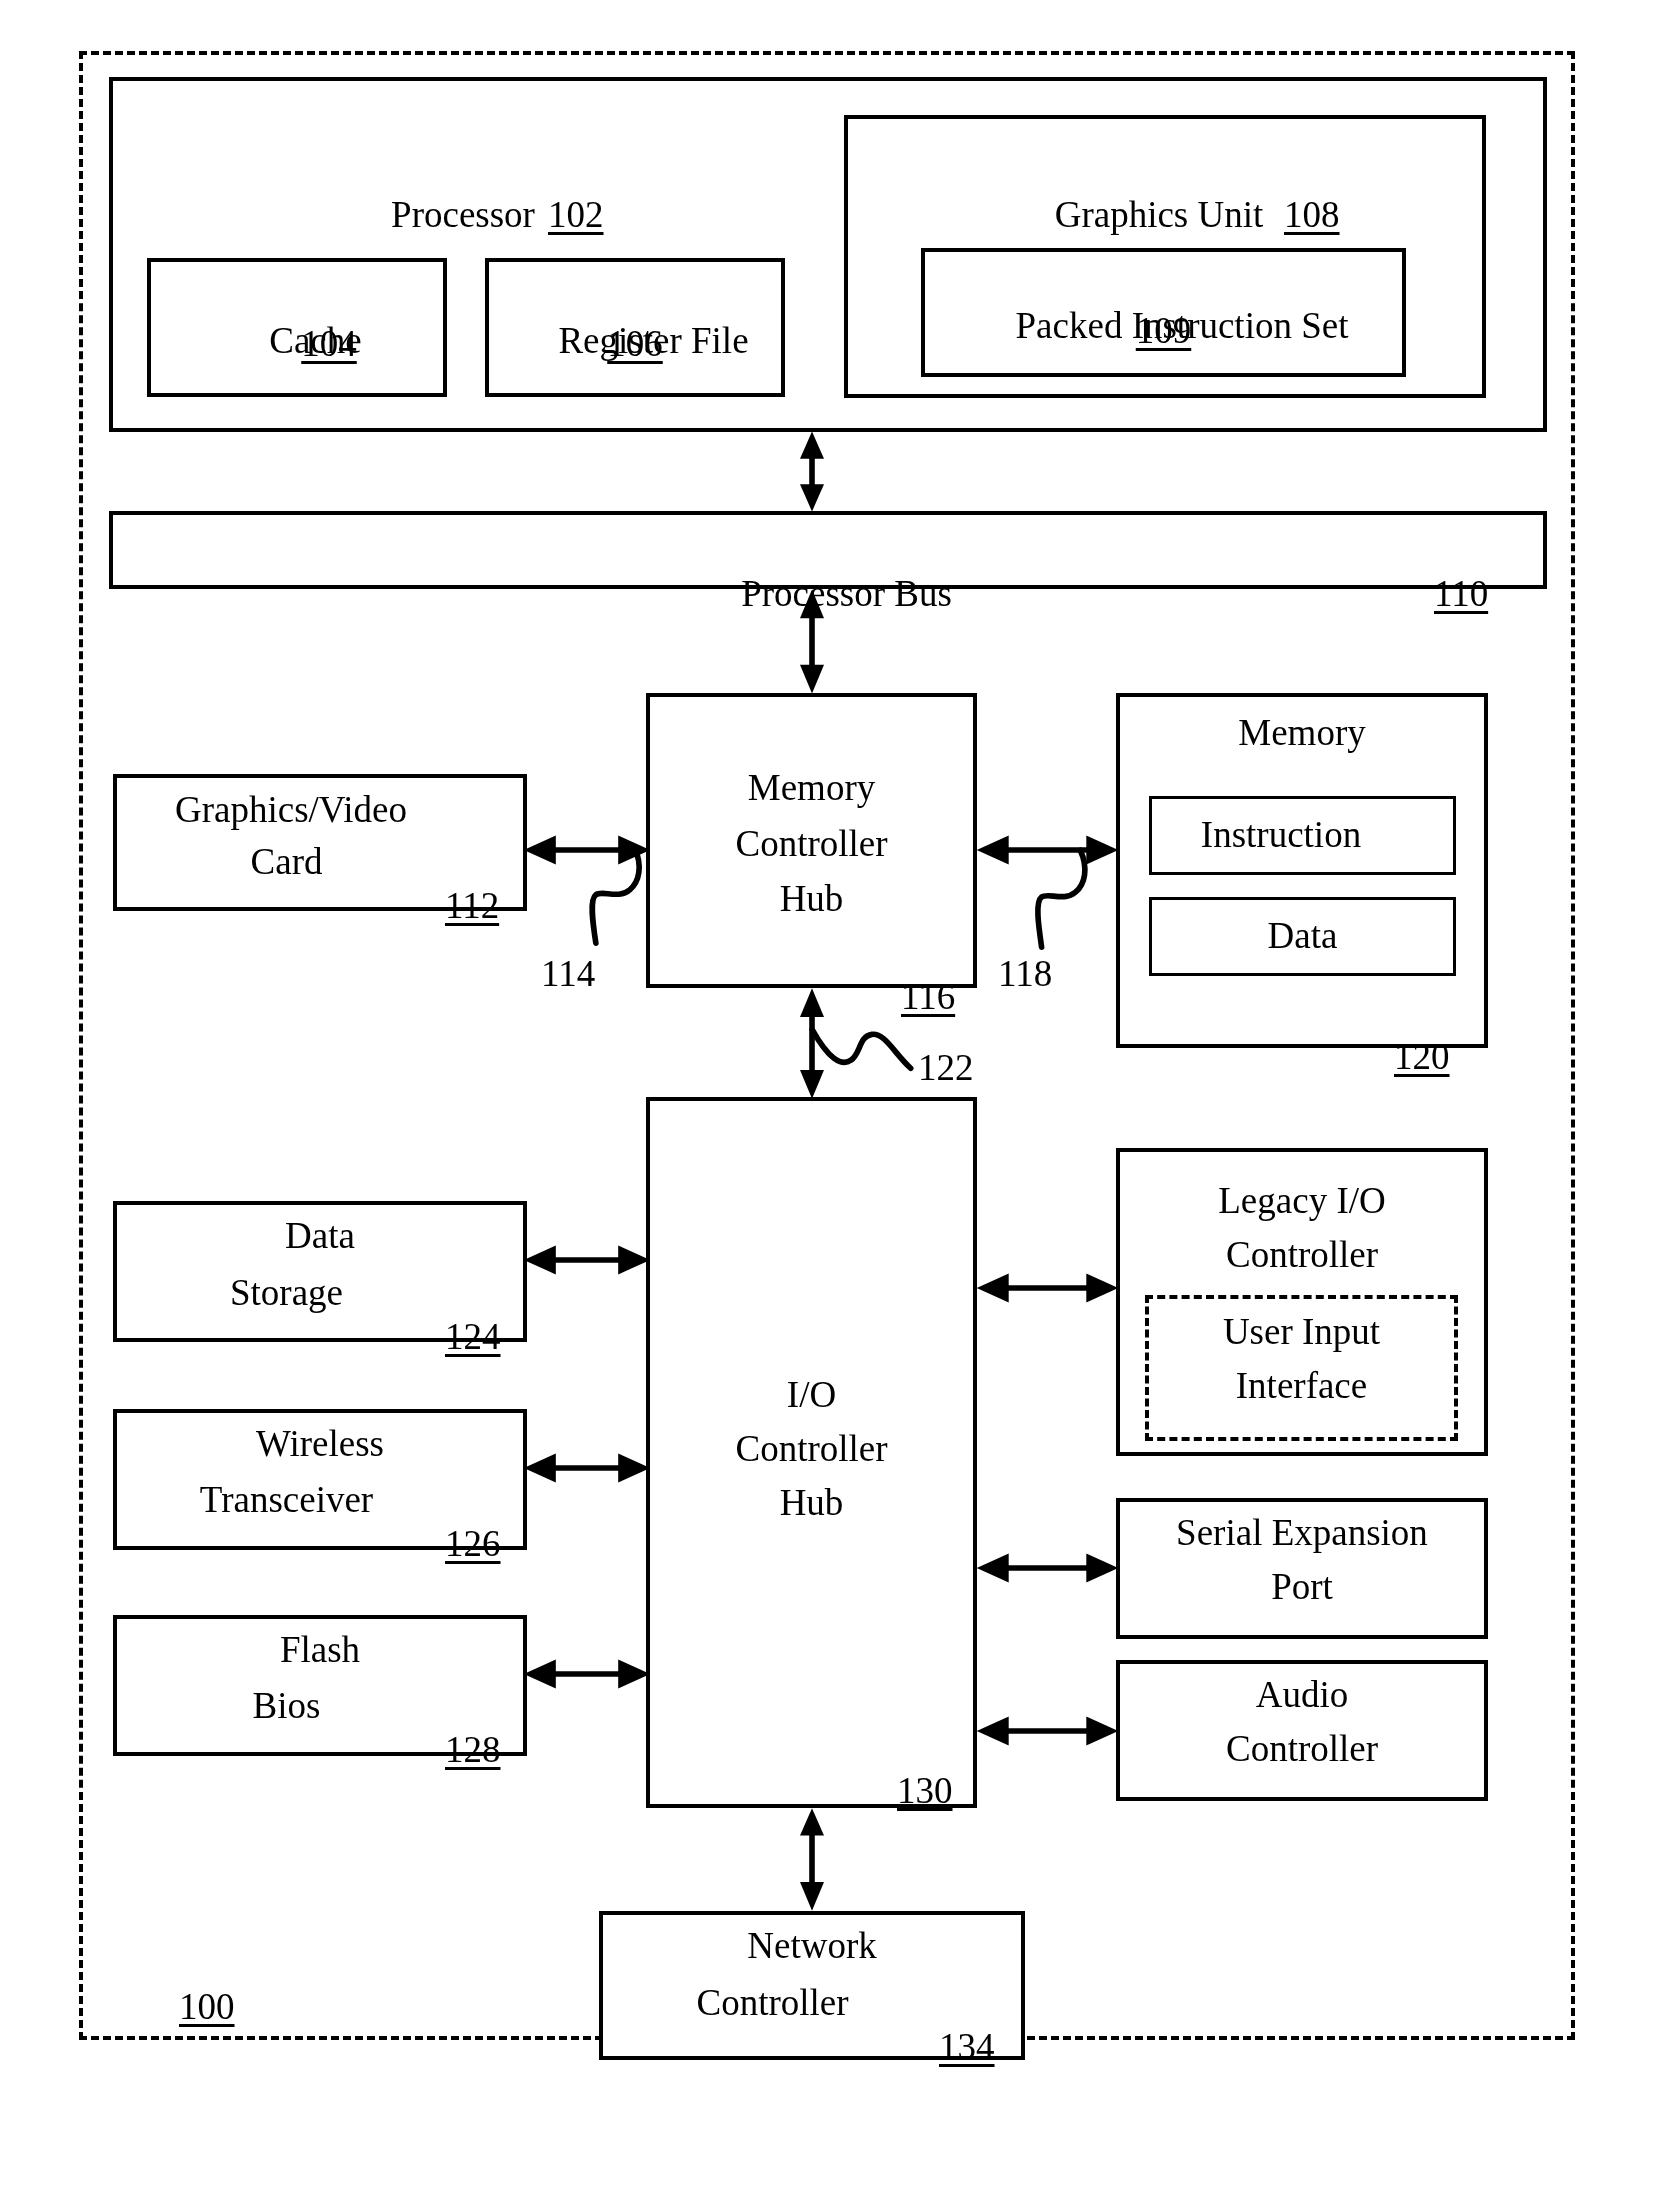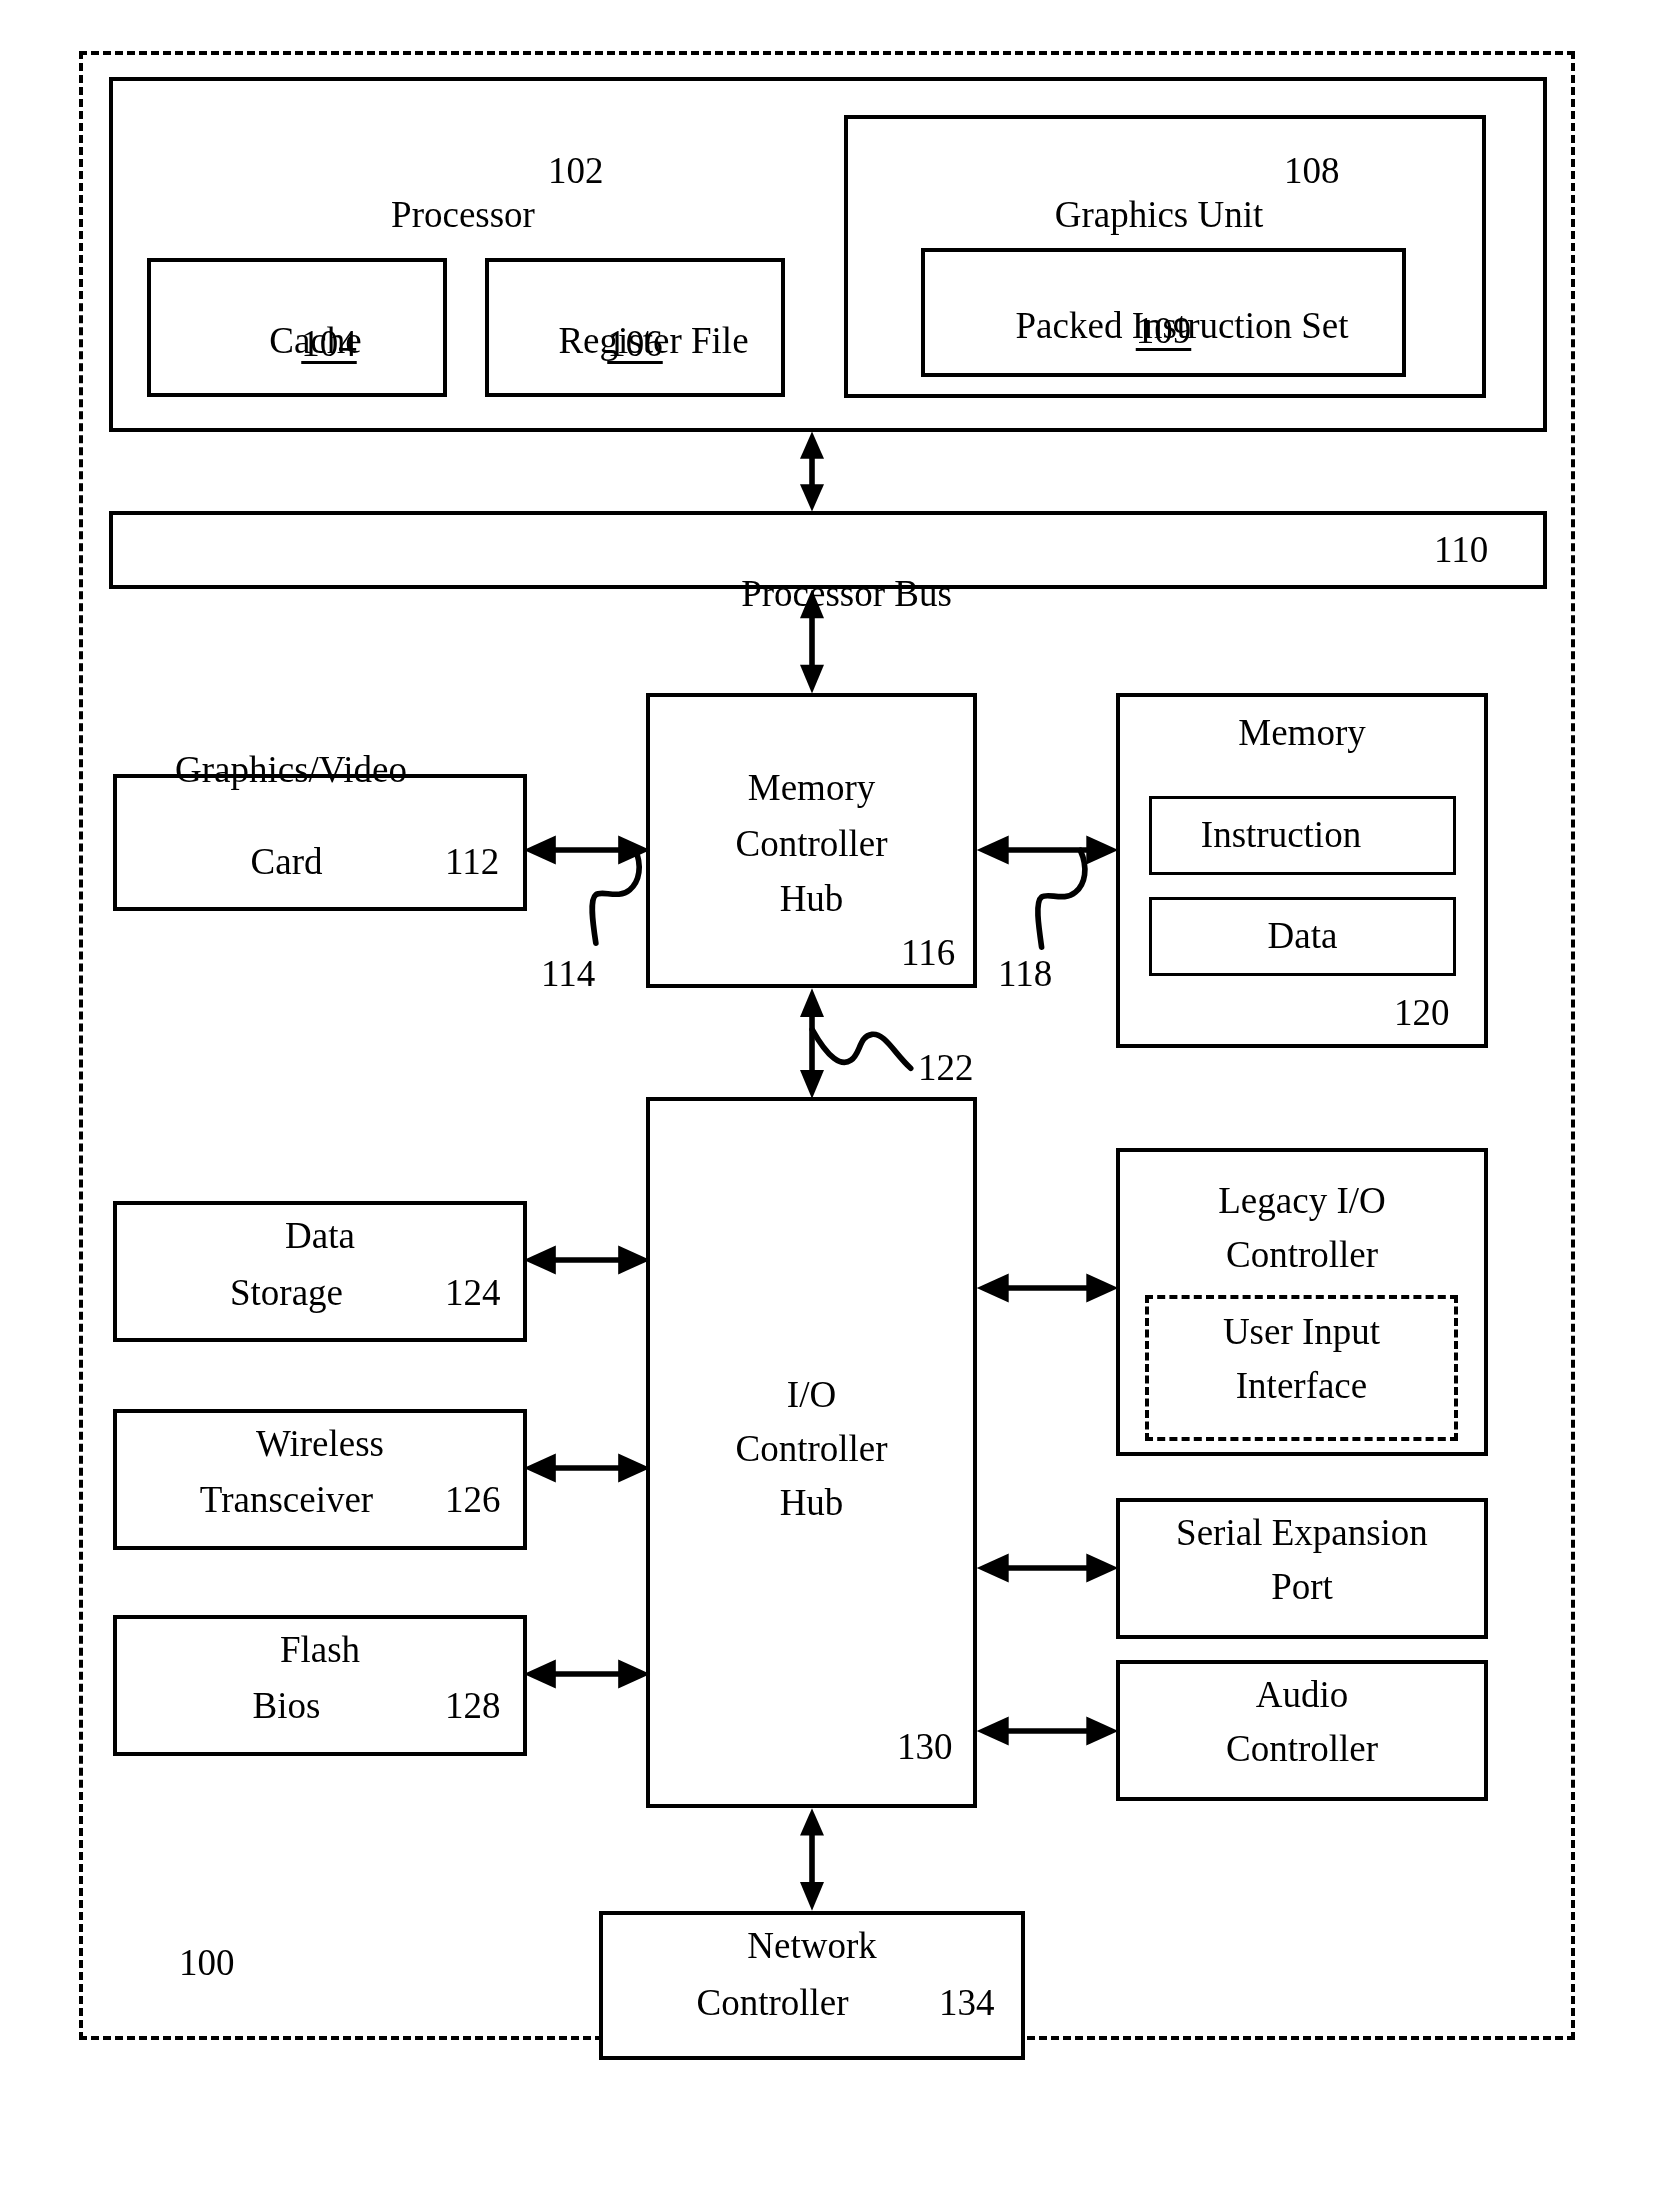--- a/index.html
+++ b/index.html
@@ -45,22 +45,24 @@
     font-size: 37px;
   }
   .num {
     text-decoration: underline;
     text-underline-offset: 4.8px;
     text-decoration-thickness: 3.2px;
   }
   .refnum {
     position: absolute;
     font-size: 37px;
+    text-decoration: underline;
     text-underline-offset: 4.8px;
     text-decoration-thickness: 3.2px;
+    margin-top: 44px;
   }
   .plainnum {
     position: absolute;
     font-size: 37px;
   }
   
   .arrow {
     position: absolute;
   }
   .arrow svg { display: block; overflow: visible; }
@@ -127,21 +129,21 @@
     </svg>
   </div>
 
   <div class="box" style="left:646px; top:693px; width:331px; height:295px;"></div>
   <div class="lbl" style="left:646px; top:766px; width:331px;"><span>Memory</span></div>
   <div class="lbl" style="left:646px; top:822px; width:331px;"><span>Controller</span></div>
   <div class="lbl" style="left:646px; top:877px; width:331px;"><span>Hub</span></div>
   <div class="refnum" style="left:901px; top:931px;">116</div>
 
   <div class="box" style="left:113px; top:774px; width:414px; height:137px;"></div>
-  <div class="lbl" style="left:113px; top:748px; width:356px;"><span>Graphics/Video</span></div>
+  <div class="lbl" style="left:113px; top:788px; width:356px;"><span>Graphics/Video</span></div>
   <div class="lbl" style="left:113px; top:840px; width:347px;"><span>Card</span></div>
   <div class="refnum" style="left:445px; top:840px;">112</div>
 
   <div class="arrow" style="left:523px; top:826px;">
     <svg width="128" height="48" viewBox="0 0 158 60">
       <line x1="22" y1="30" x2="136" y2="30" stroke="#000" stroke-width="7"></line>
       <polygon points="0,30 40,12 40,48" fill="#000"></polygon>
       <polygon points="158,30 118,12 118,48" fill="#000"></polygon>
     </svg>
   </div>

